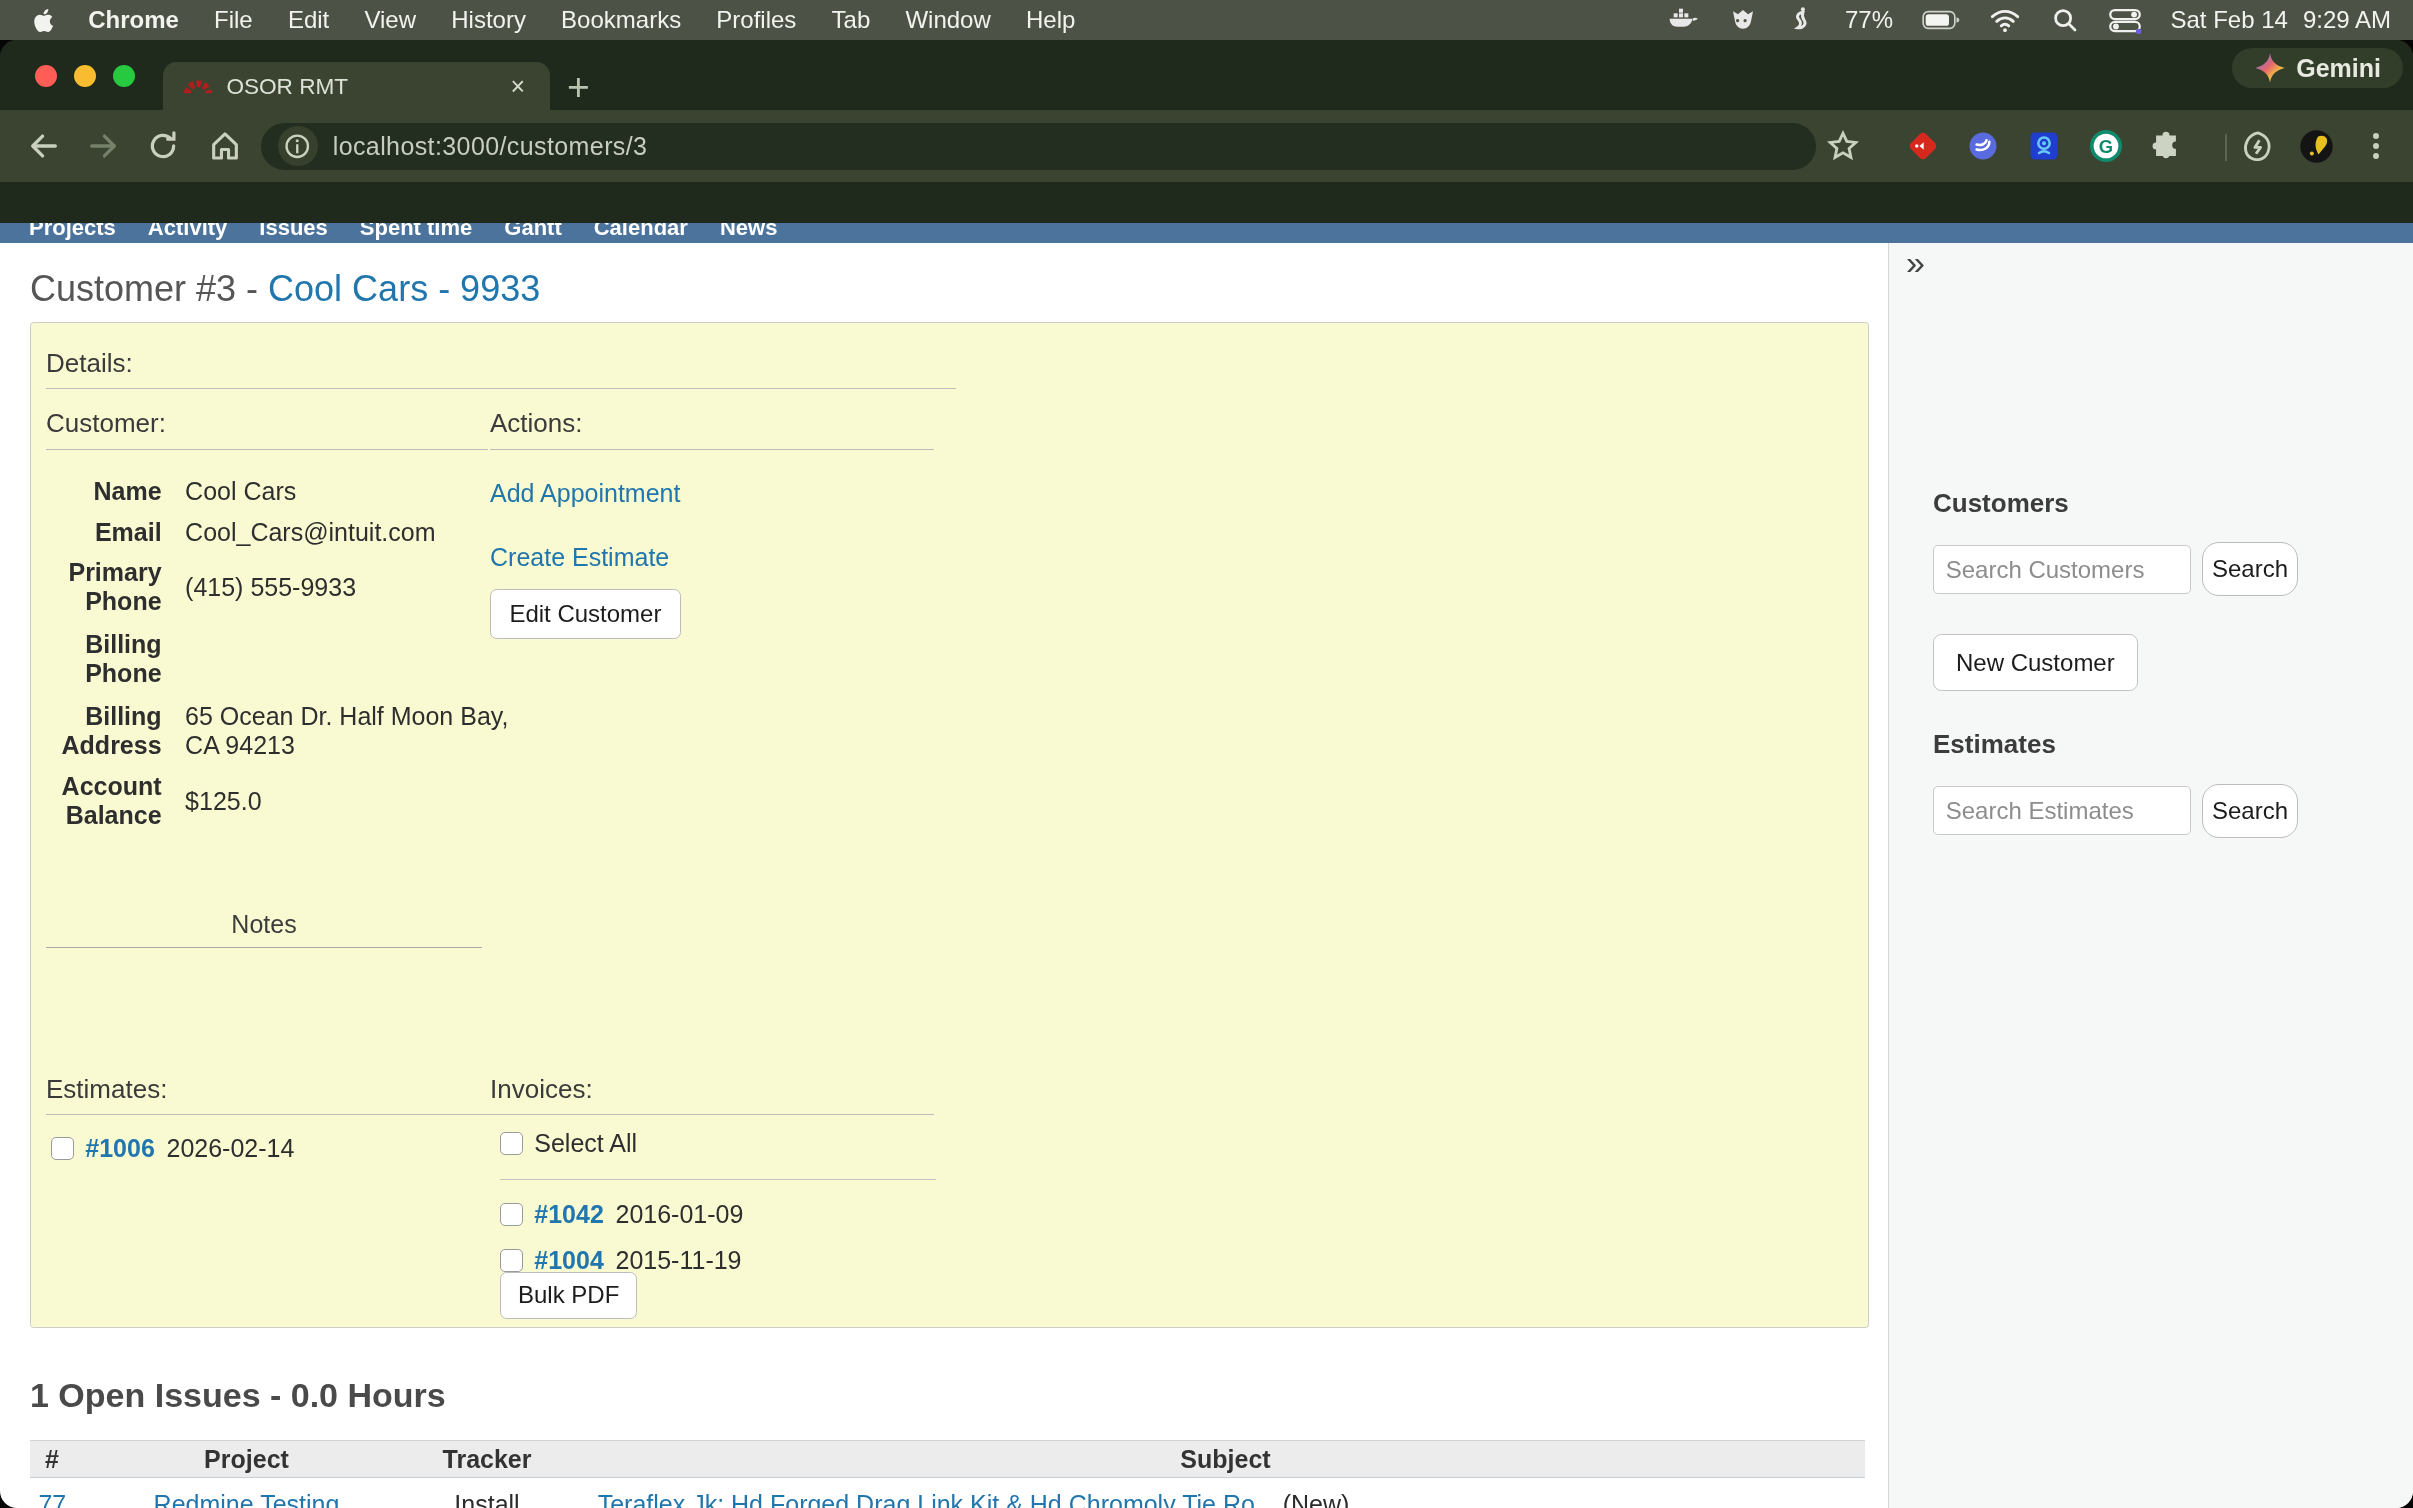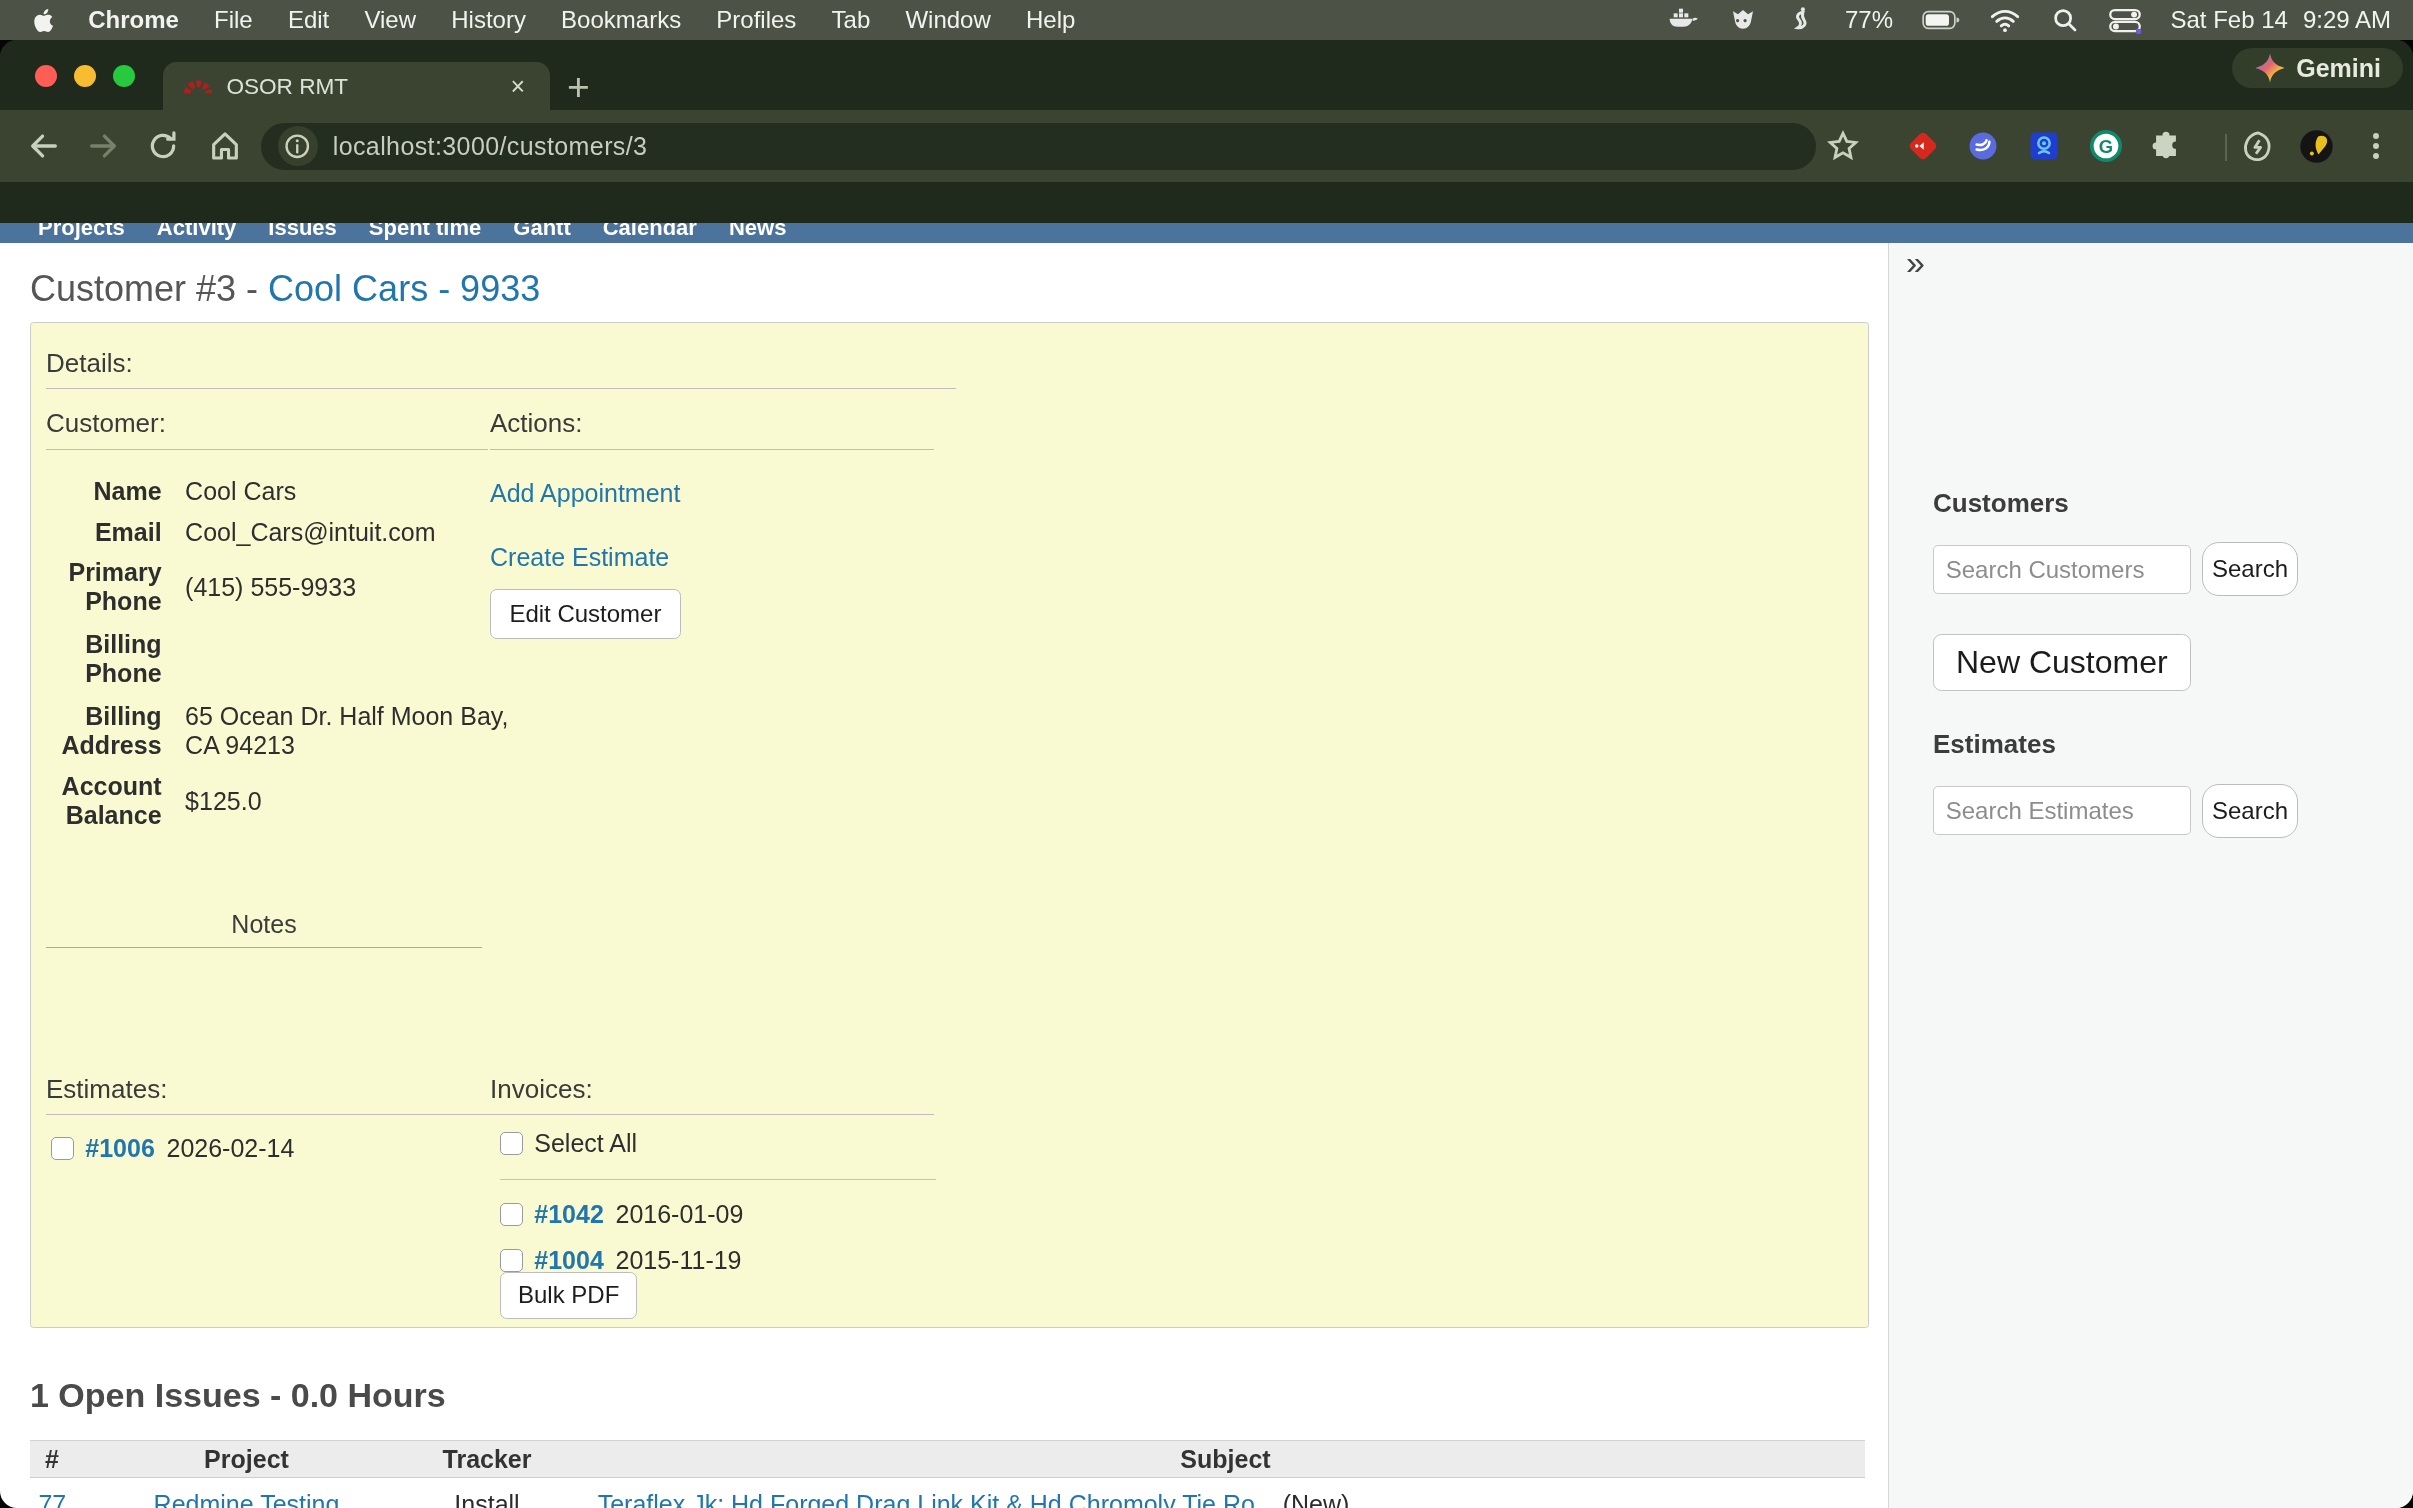--- a/index.html
+++ b/index.html
@@ -38,21 +38,21 @@
     border-radius:23.5px; display:flex; align-items:center; padding:0 6.7px; }
   .infocirc { width:40px; height:40px; border-radius:50%; background:#36402c; display:flex;
     align-items:center; justify-content:center; margin-left:10px; }
   .urltext { color:#c7cdc0; font-size:25px; margin-left:15px; letter-spacing:0.4px; }
   .tsep { position:absolute; left:2225px; top:23.5px; width:1.7px; height:27px; background:#5a6450; }
 
   
   .content { position:absolute; top:183px; left:0; width:2413px; height:1326px; background:#fff; }
   .topnav { height:20px; background:#4b739c; overflow:hidden; }
   .topnav-row { display:flex; gap:32px; padding-left:29px; font-size:22px; font-weight:600;
-    color:#fff; line-height:34px; transform:translateY(-11.7px); white-space:nowrap;margin-left:9px; }
+    color:#fff; line-height:34px; transform:translateY(-11.7px); white-space:nowrap; }
   .bodyrow { position:absolute; top:20px; left:0; right:0; bottom:0; display:flex; }
   .main { position:relative; width:1888px; }
   .sidebar { position:relative; flex:1; background:#f6f7f7; border-left:1.7px solid #d6d6d6; }
 
   .h2 { position:absolute; left:30px; top:25px; font-size:36px; font-weight:400; color:#565656; white-space:nowrap; }
   .h2 .hlink { color:#2076ad; }
 
   .panel { position:absolute; left:30px; top:79px; width:1839px; height:1006px;
     background:#fafad2; border:0.8px solid #ccc; border-radius:3.4px; }
   .sect { position:absolute; font-size:26px; color:#3a3a3a; }
@@ -87,21 +87,21 @@
   .tlink { color:#2076ad; }
 
   .collapse { position:absolute; left:17px; top:0px; font-size:34px; color:#444; }
   .sh { position:absolute; left:44px; font-size:26px; font-weight:700; color:#3c3c3c; }
   .sinput { position:absolute; left:44px; width:258px; height:49px; border:1.7px solid #c9c9c9;
     border-radius:5px; font-size:24px; padding:0 11.7px; color:#333; background:#fff; font-family:inherit; }
   .sinput::placeholder { color:#8d8d8d; }
   .sbtn { position:absolute; left:313px; width:96px; height:54px; background:#fff;
     border:1.7px solid #bcbcbc; border-radius:17px; font-size:24px; color:#1c1c1c; font-family:inherit; }
   .newbtn { position:absolute; left:44px; top:391px; height:57px; padding:0 22px; background:#fff;
-    border:1.7px solid #c2c2c2; border-radius:8.4px; font-size:32px; color:#1c1c1c; font-family:inherit; }
+    border:1.7px solid #c2c2c2; border-radius:8.4px; font-size:24px; color:#1c1c1c; font-family:inherit; }
 </style>
 </head>
 <body>
 
 <div class="menubar">
   <span class="apple">
     <svg viewBox="0 0 24 24" width="28.5" height="28.5">
         <path fill="#f2f3ef" d="M16.7 12.9c0-2.4 2-3.6 2.1-3.7-1.1-1.7-2.9-1.9-3.5-1.9-1.5-.2-2.9.9-3.7.9-.8 0-1.9-.9-3.2-.9-1.6 0-3.2 1-4 2.4-1.7 3-.4 7.4 1.2 9.8.8 1.2 1.8 2.5 3.1 2.4 1.2 0 1.7-.8 3.2-.8 1.5 0 1.9.8 3.2.8 1.3 0 2.2-1.2 3-2.4.9-1.4 1.3-2.7 1.3-2.8-.1 0-2.7-1-2.7-3.8zM14.4 5.6c.7-.8 1.1-1.9 1-3.1-1 0-2.2.7-2.9 1.5-.6.7-1.2 1.9-1 3 1.1.1 2.2-.6 2.9-1.4z"></path>
       </svg>
   </span>

